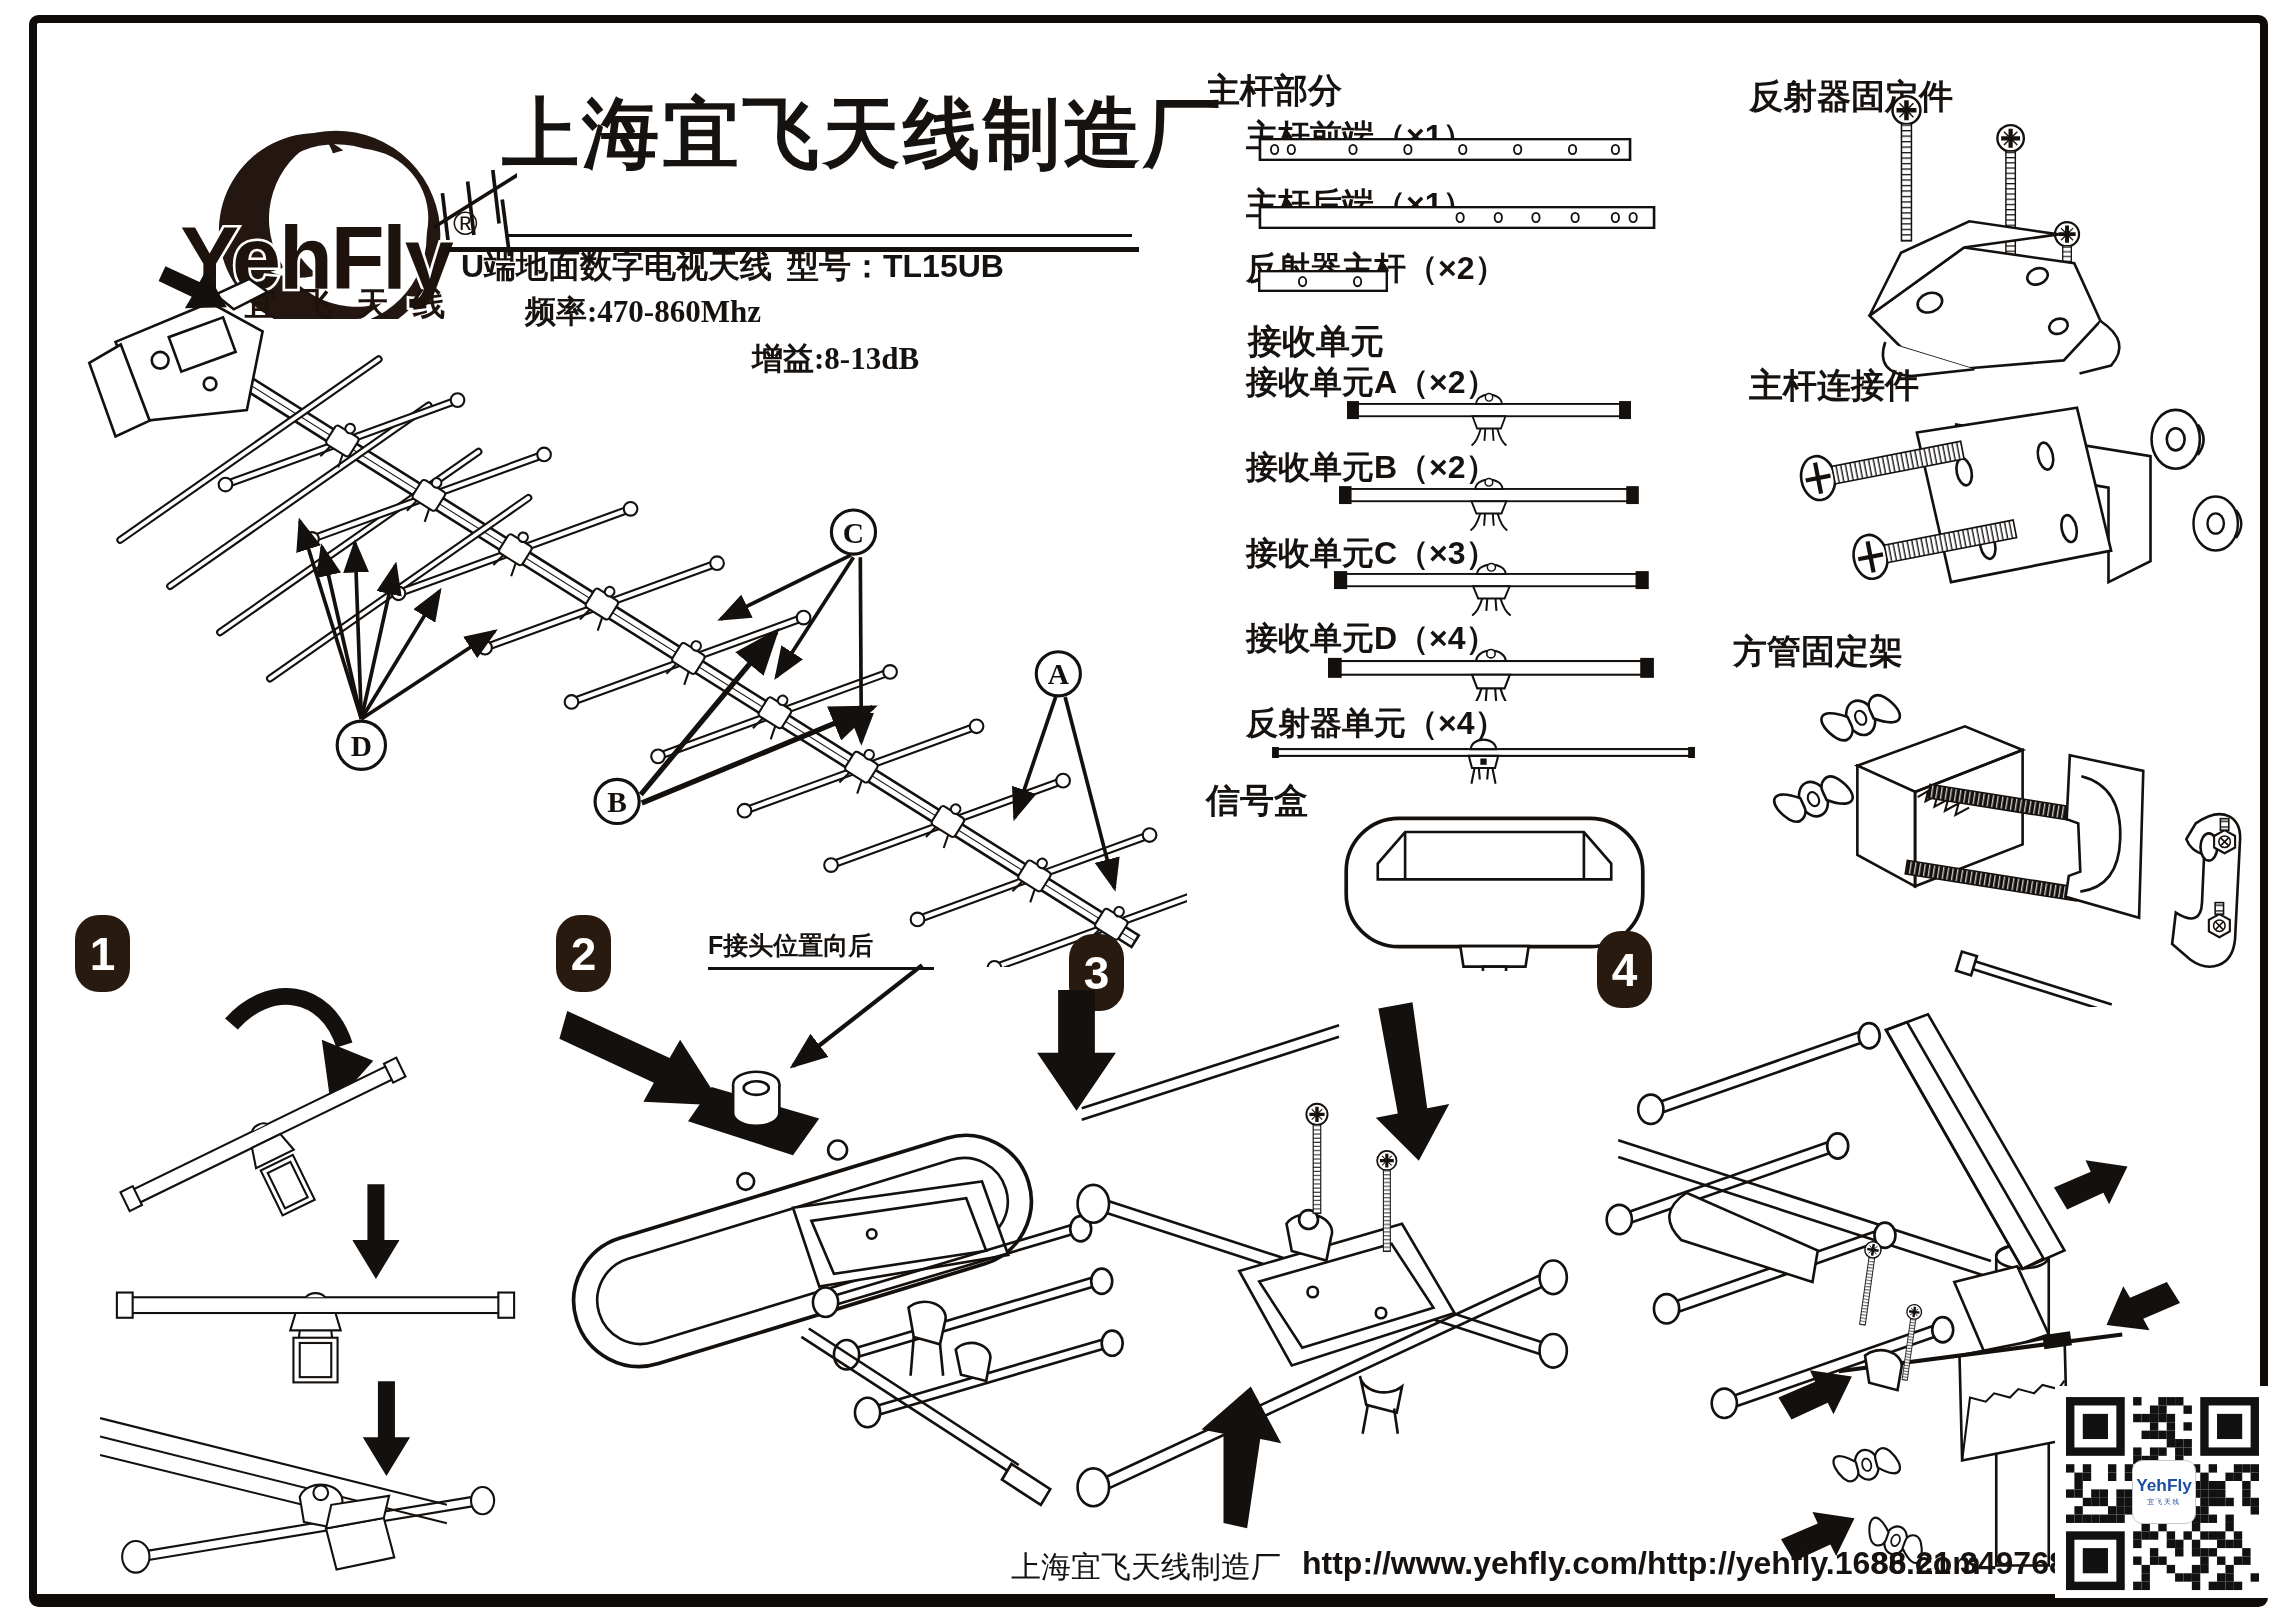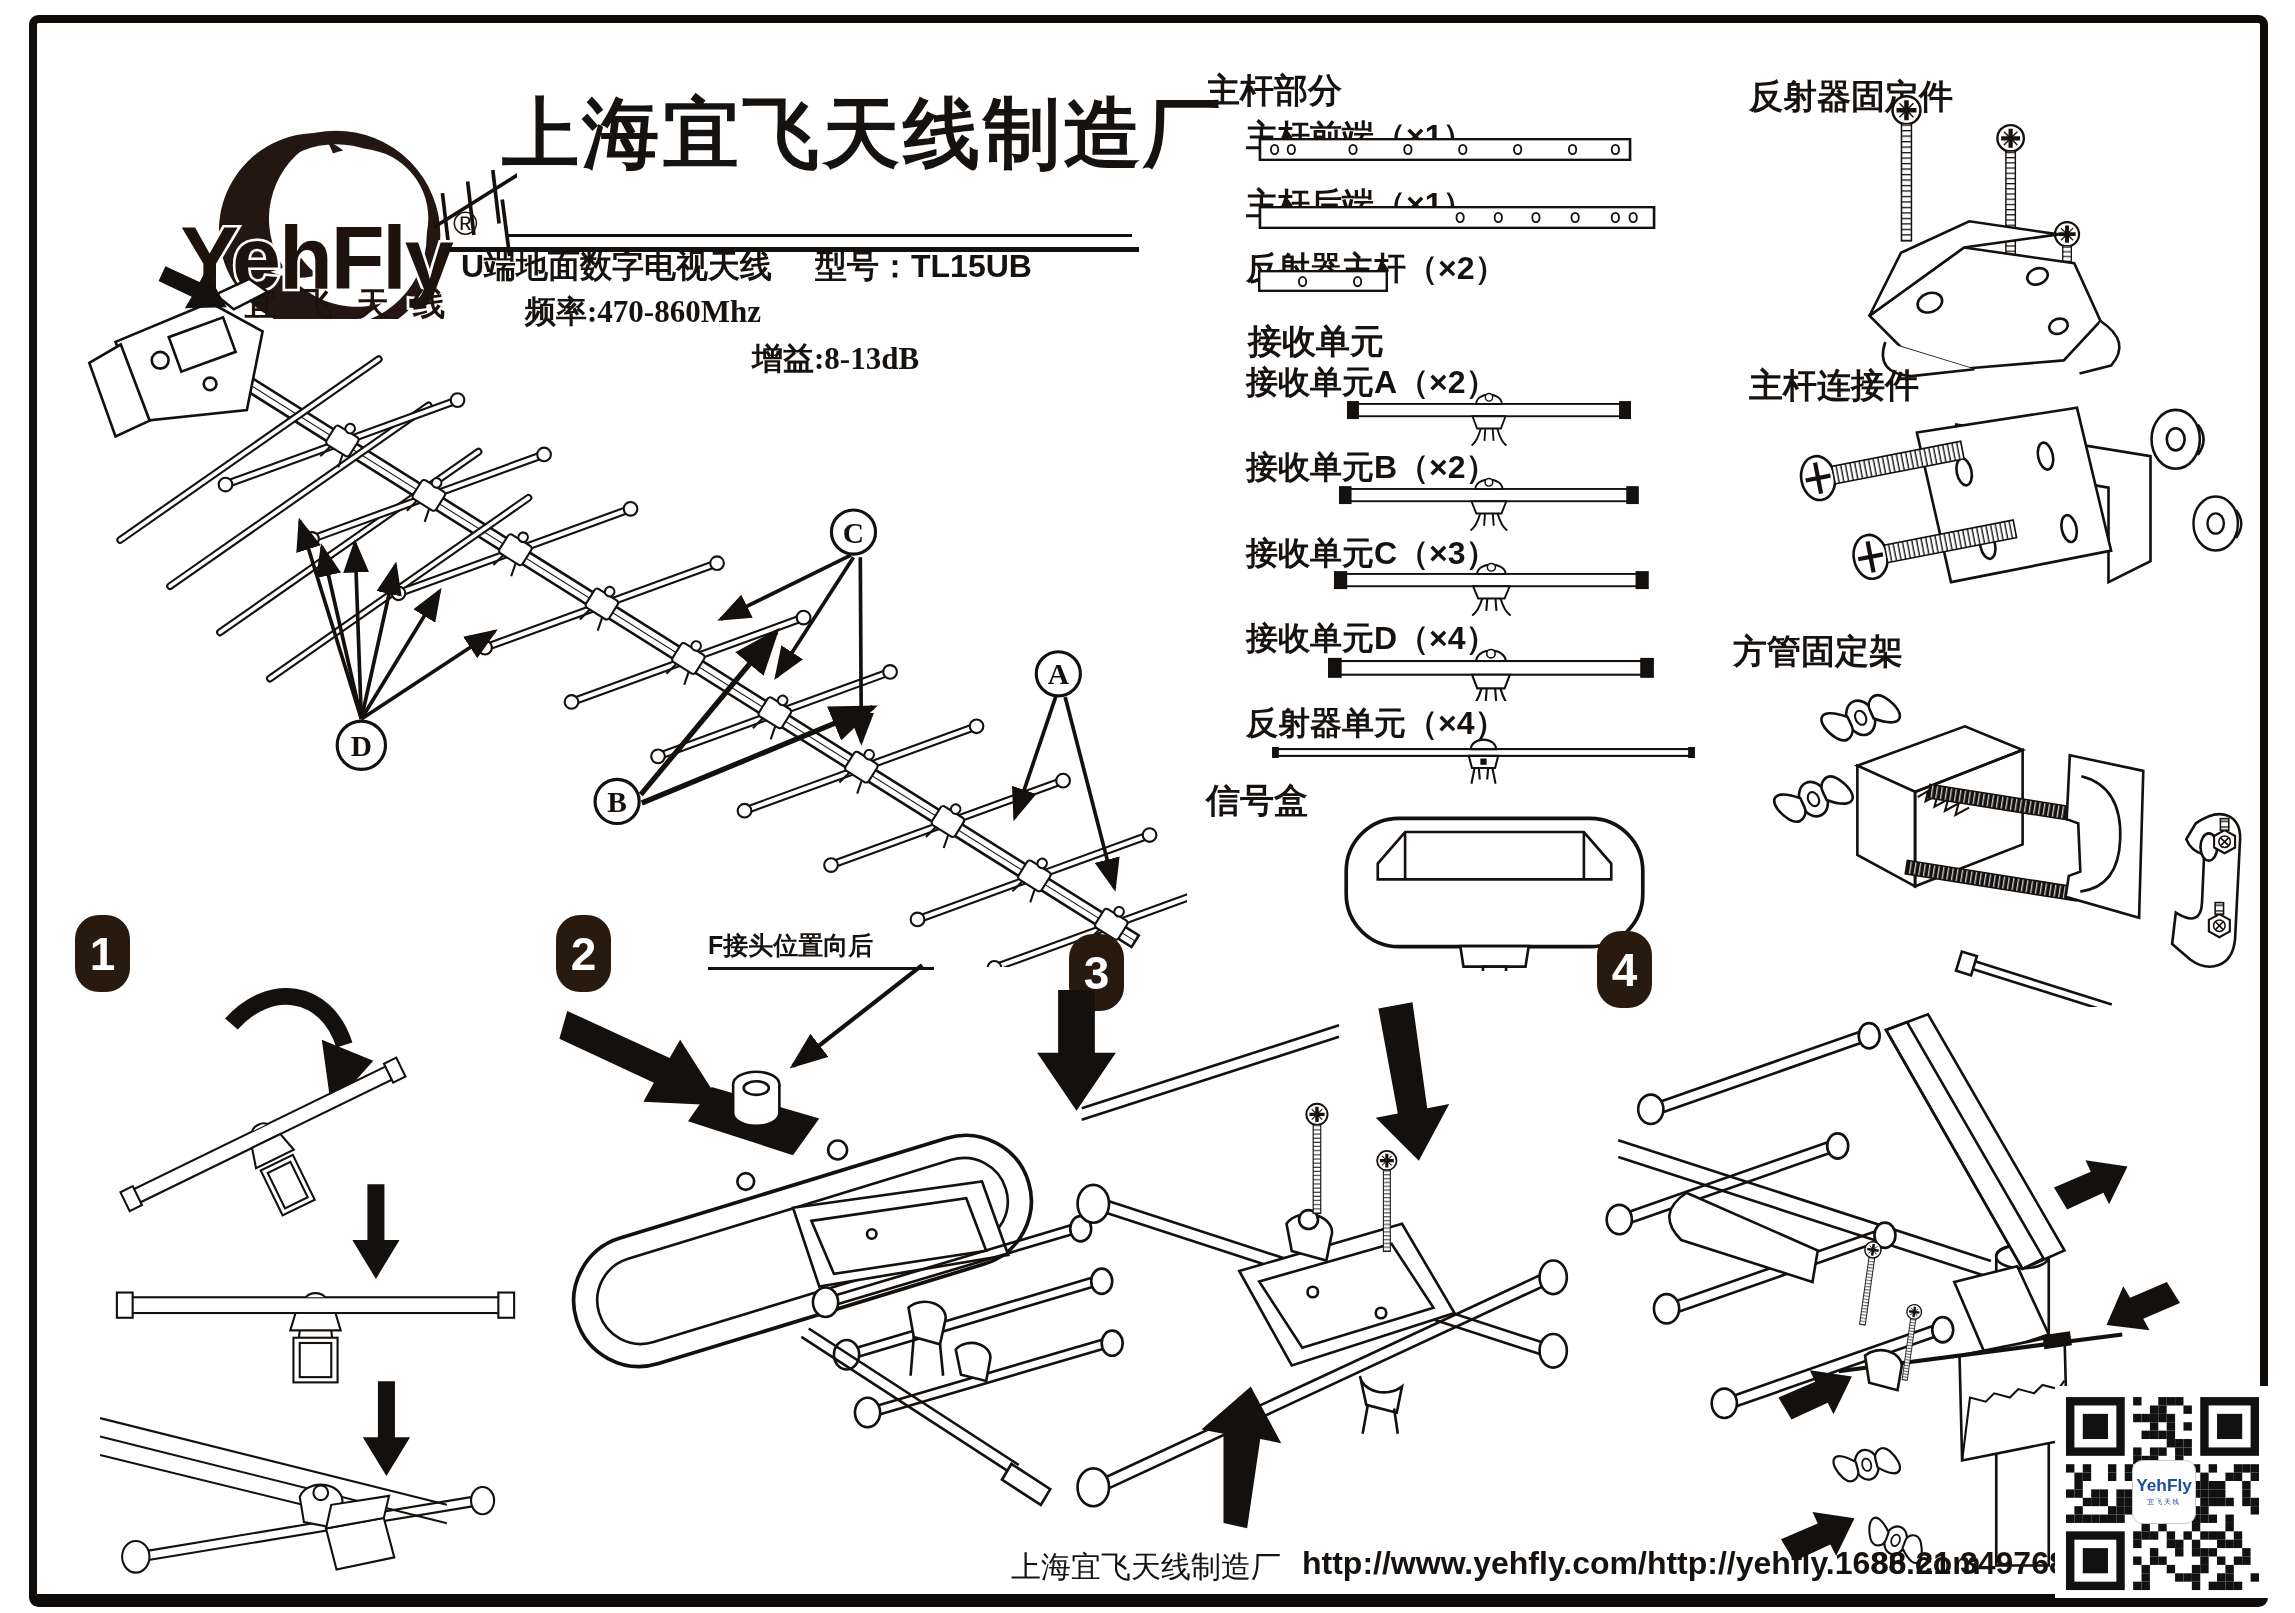--- a/index.html
+++ b/index.html
@@ -61,21 +61,21 @@
       <text x="128" y="432" font-size="168" font-weight="900" fill="#1d120c" style="paint-order:stroke;stroke:#ffffff;stroke-width:10px;letter-spacing:-4px;">YehFly</text>
       <text x="648" y="330" font-size="64" fill="#1d120c">®</text>
       <text x="250" y="482" font-size="62" font-weight="800" fill="#1d120c" letter-spacing="14">宜 飞 天 线</text>
     </svg>
   </div>
 
   <div id="main-title" class="abs">上海宜飞天线制造厂</div>
   <div class="rule abs" style="left:507px;top:234px;width:625px;height:3.2px;"></div>
   <div class="rule abs" style="left:446px;top:247px;width:693px;height:5.3px;"></div>
   <div id="product-line" class="abs" style="left:461px;">U端地面数字电视天线</div>
-  <div id="product-line" class="abs" style="left:787px;top:245px;font-weight:800;font-size:32px;margin-left:28px;">型号：TL15UB</div>
+  <div id="product-line" class="abs" style="left:787px;top:245px;font-weight:800;font-size:32px;">型号：TL15UB</div>
   <div id="freq-line" class="abs" style="left:525px;">频率:470-860Mhz</div>
   <div id="freq-line" class="abs" style="left:752px;top:291px;font-family:'Liberation Serif',serif;font-weight:700;font-size:31px;margin-top:47px;">增益:8-13dB</div>
 
   <div class="abs" style="left:42px;top:263px;">
     <svg id="ant-svg" width="1145" height="704" viewBox="0 0 2180 1340">
       <defs>
         <marker id="ah" markerWidth="9" markerHeight="7" refX="8" refY="3.5" orient="auto">
           <path d="M0,0 L9,3.5 L0,7 Z" fill="#14100d"></path>
         </marker>
       </defs>

